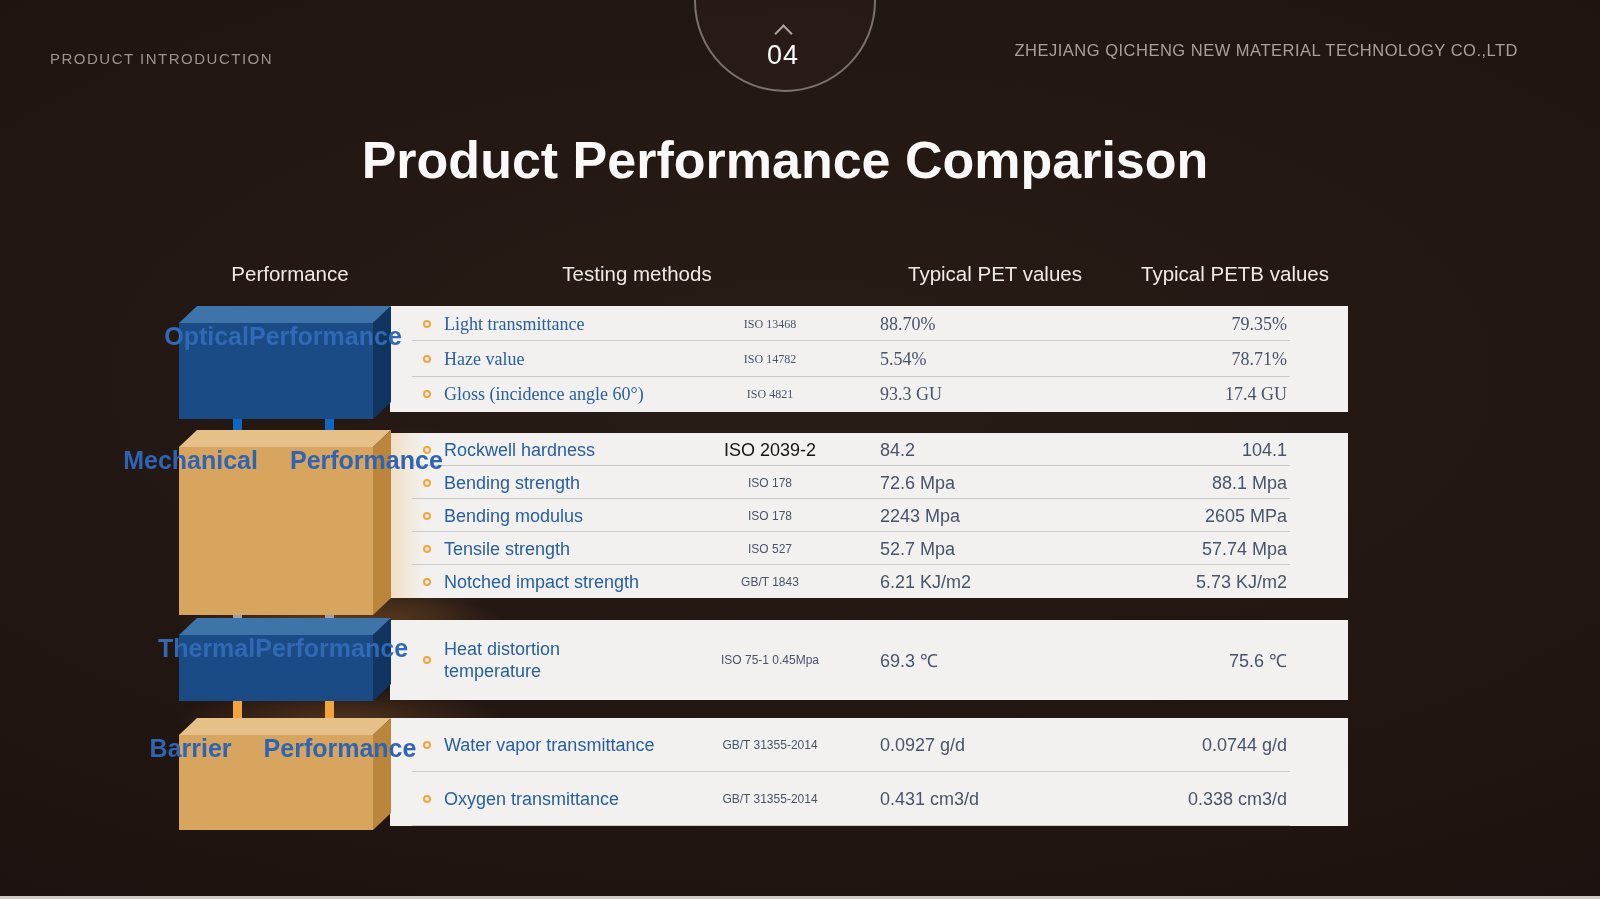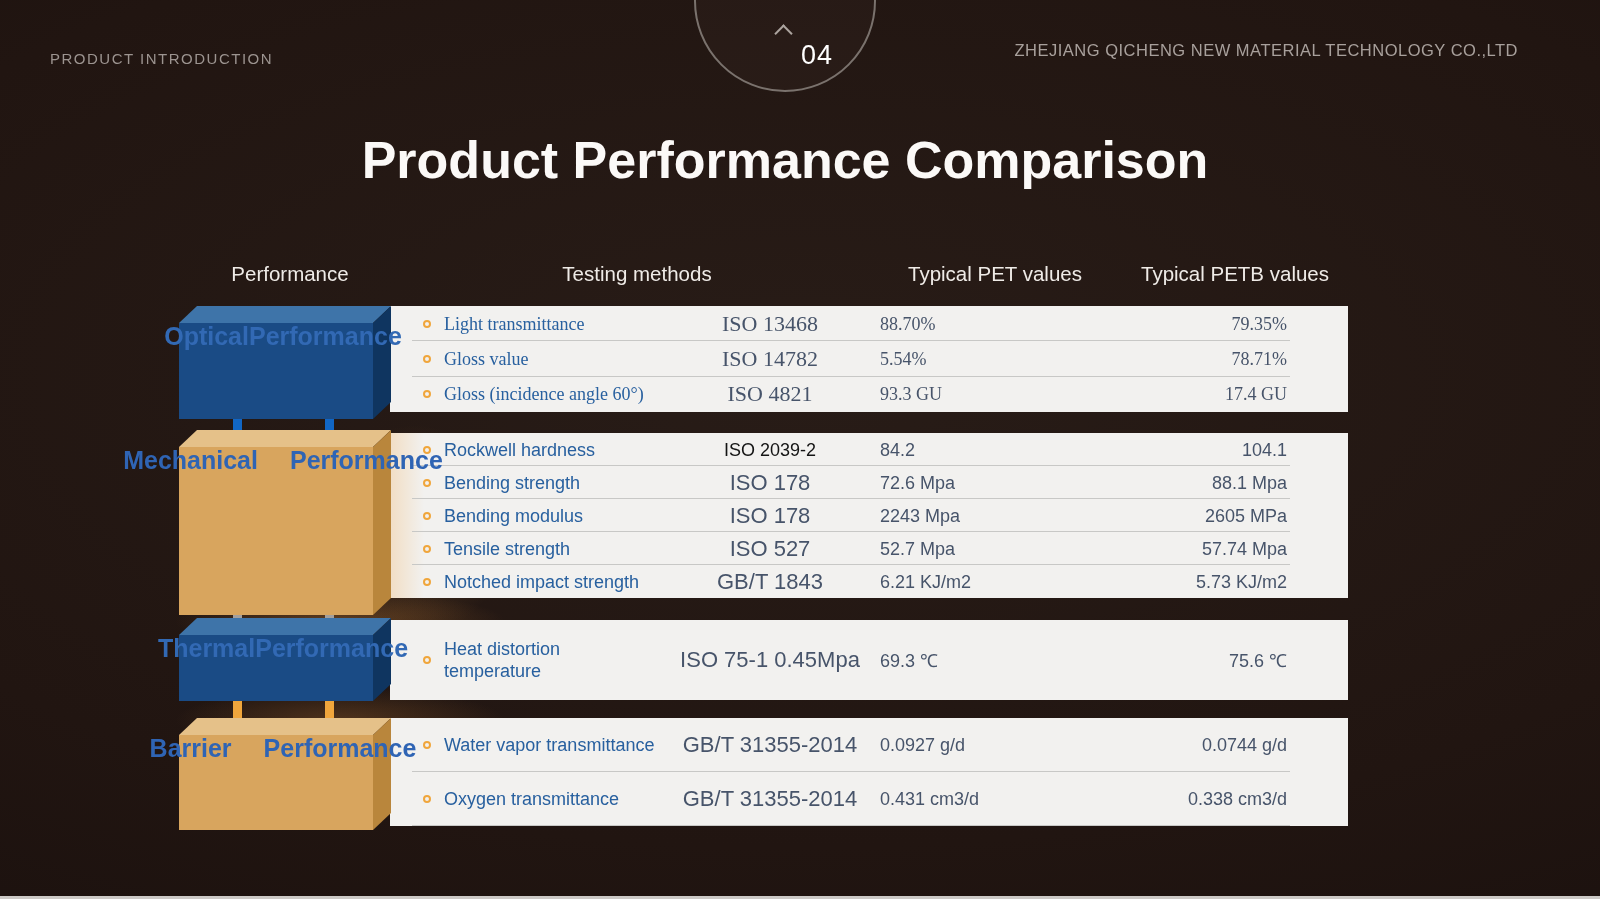--- a/index.html
+++ b/index.html
@@ -19,21 +19,21 @@
   }
   .page-circle{
     position:absolute;left:694px;top:-90px;width:178px;height:178px;border-radius:50%;
     border:2px solid #7a726d;background:rgba(90,68,55,0.10);
   }
   .chevron{
     position:absolute;left:777px;top:27px;width:11px;height:11px;
     border-left:2px solid #aca49f;border-top:2px solid #aca49f;transform:rotate(45deg);
   }
   .pagenum{
-    position:absolute;left:733px;top:40px;width:100px;text-align:right;
+    position:absolute;left:733px;top:40px;width:100px;text-align:center;
     font-size:27px;color:#ffffff;letter-spacing:1px;
   }
   .title{
     position:absolute;left:0;top:130px;width:1570px;margin:0;text-align:center;
     font-size:52px;font-weight:bold;color:#fbf9f7;
   }
   
   .col-header{position:absolute;top:262px;width:220px;text-align:center;font-size:20.5px;color:#efebe7;}
   .ch0{left:180px}.ch1{left:527px}.ch2{left:885px}.ch3{left:1125px}
   
@@ -54,21 +54,21 @@
   .row{position:relative;flex:1;}
   .row.sep::after{
     content:'';position:absolute;left:22px;right:58px;bottom:0;height:1px;background:#c8c8c6;
   }
   .bullet{
     position:absolute;left:33px;top:50%;transform:translateY(-50%);
     width:8px;height:8px;border-radius:50%;border:2px solid var(--gold,#f0a63c);box-sizing:border-box;
   }
   .cell{position:absolute;top:50%;transform:translateY(-50%);font-size:18px;}
   .lbl{left:54px;width:232px;color:var(--label-blue,#28609f);white-space:pre-line;line-height:22px;}
-  .mth{left:250px;width:260px;text-align:center;color:var(--slate,#47546a);font-size:22px;}
+  .mth{left:250px;width:260px;text-align:center;color:var(--slate,#47546a);font-size:12px;}
   .mth.dark{color:#141414;font-size:18px;}
   .pet{left:490px;width:220px;text-align:left;color:var(--slate,#47546a);}
   .petb{left:710px;width:187px;text-align:right;color:var(--slate,#47546a);}
   
   .peg{position:absolute;width:9px;z-index:2;border-radius:1px;}
   
   .box3d{position:absolute;left:179px;width:212px;z-index:3;}
   .face{position:absolute;}
   .face-top{top:0;left:0;width:212px;height:17px;clip-path:polygon(0 17px,18px 0,212px 0,194px 17px);}
   .face-side{top:0;right:0;width:18px;height:100%;clip-path:polygon(0 17px,18px 0,18px calc(100% - 17px),0 100%);}
@@ -112,21 +112,21 @@
       <div class="band" style="top: 306px; height: 106px; font-family: Liberation Serif, serif;">
         <div class="row sep">
           <div class="bullet"></div>
           <div class="cell lbl">Light transmittance</div>
           <div class="cell mth">ISO 13468</div>
           <div class="cell pet">88.70%</div>
           <div class="cell petb">79.35%</div>
         </div>
         <div class="row sep">
           <div class="bullet"></div>
-          <div class="cell lbl">Gloss value</div>
+          <div class="cell lbl">Haze value</div>
           <div class="cell mth">ISO 14782</div>
           <div class="cell pet">5.54%</div>
           <div class="cell petb">78.71%</div>
         </div>
         <div class="row">
           <div class="bullet"></div>
           <div class="cell lbl">Gloss (incidence angle 60°)</div>
           <div class="cell mth">ISO 4821</div>
           <div class="cell pet">93.3 GU</div>
           <div class="cell petb">17.4 GU</div>

